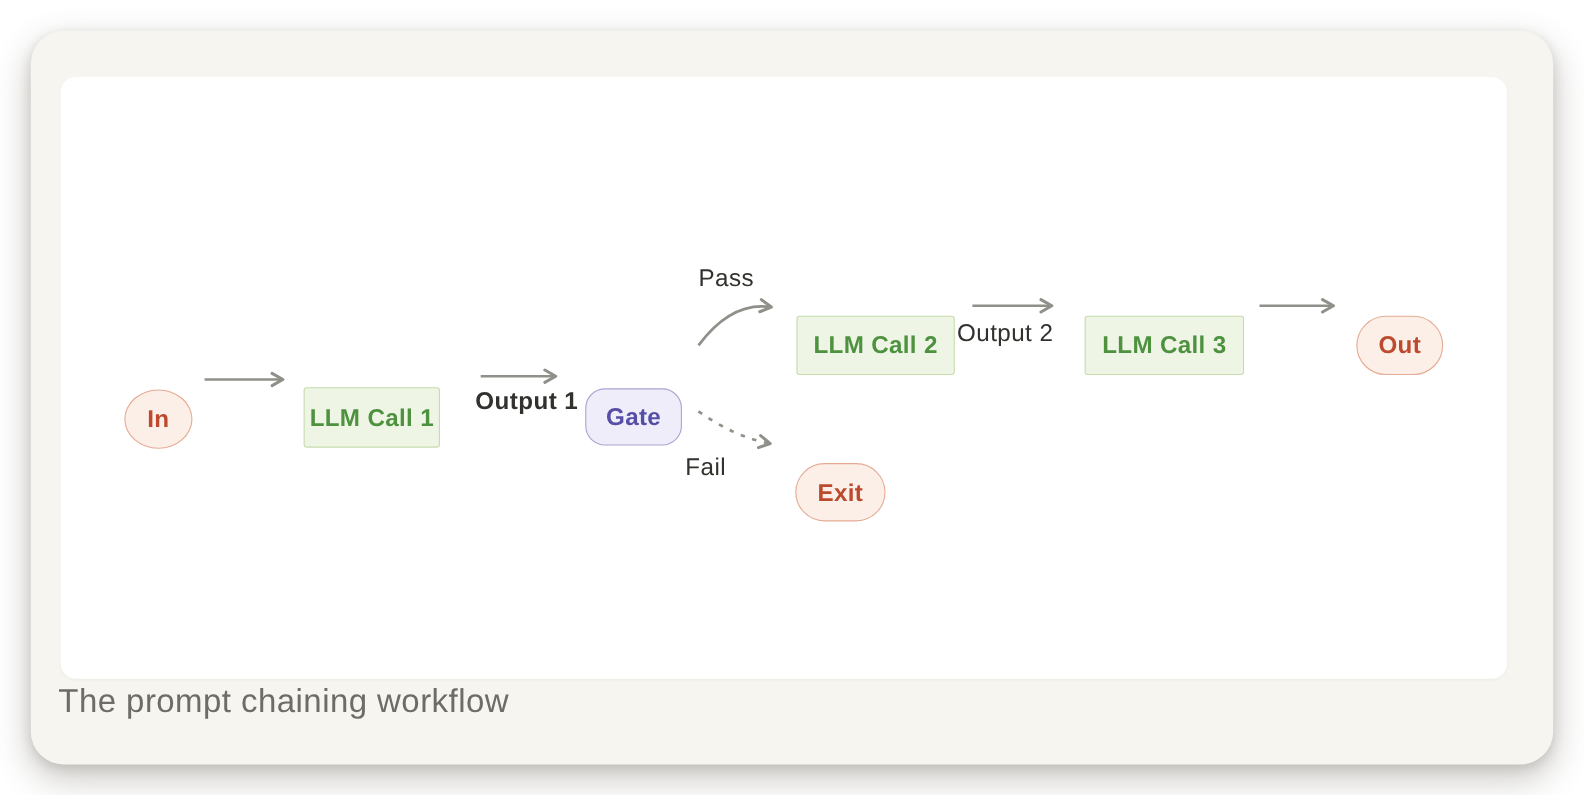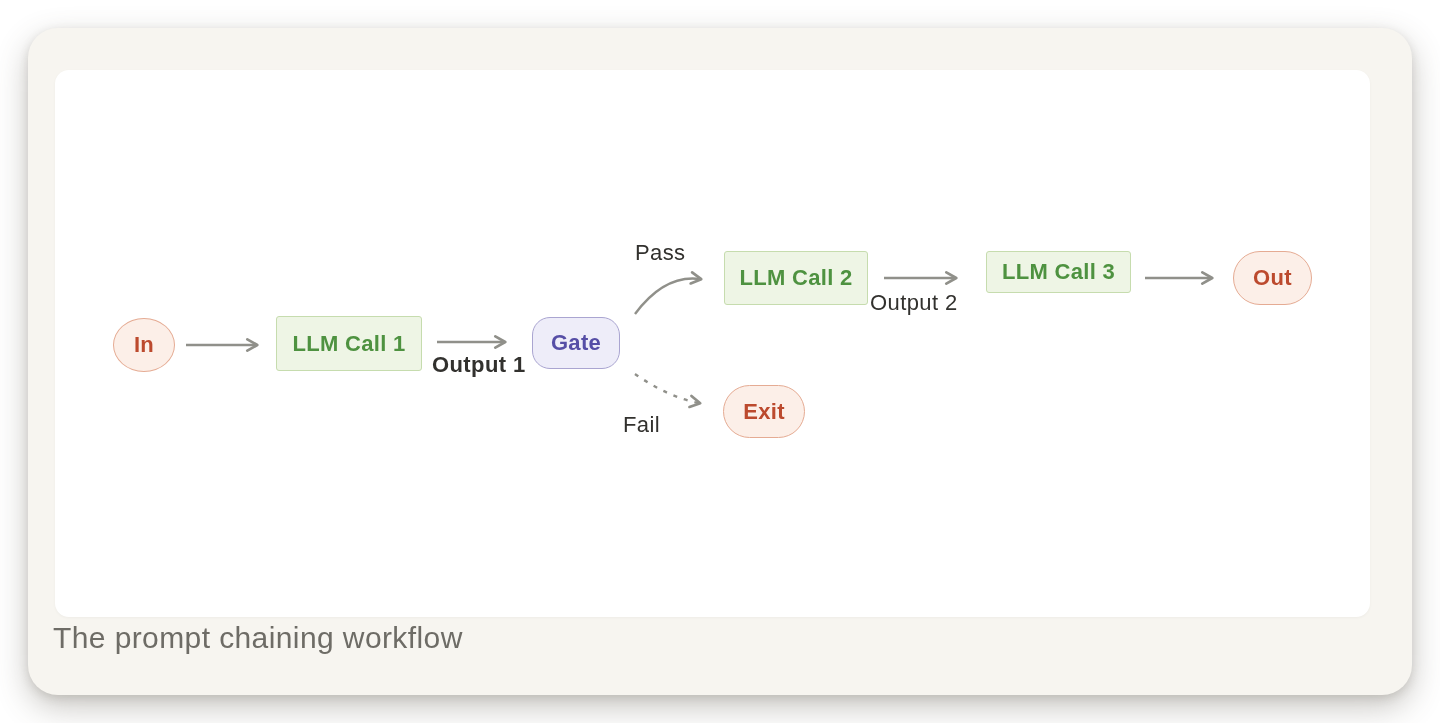--- a/index.html
+++ b/index.html
@@ -33,33 +33,33 @@
     position:absolute;left:27px;top:42px;width:1315px;height:547px;
     background:var(--canvas_bg);border-radius:14px;
     box-shadow:0 1px 3px rgba(0,0,0,0.04);
   }
   .edges-svg{position:absolute;left:0;top:0;width:1315px;height:547px;}
   .edge{stroke:var(--arrow);stroke-width:2.4;fill:none;}
   .edge.dashed{stroke-dasharray:4 7;}
 
   .node{
     position:absolute;display:flex;align-items:center;justify-content:center;
-    font-weight:700;font-size:22px;letter-spacing:0.3px;
+    font-weight:700;font-size:22px;letter-spacing:0.3px;margin-top:36px;
   }
   .node.pink{background:var(--pink_bg);border:1.6px solid var(--pink_border);color:var(--pink_text);}
   .node.green{background:var(--green_bg);border:1.6px solid var(--green_border);color:var(--green_text);border-radius:3px;}
   .node.purple{background:var(--purple_bg);border:1.6px solid var(--purple_border);color:var(--purple_text);border-radius:3px;}
   .node.ellipse{border-radius:50%;justify-content:center;}
   .node.pill{border-radius:27px;}
 
   #node-in{left:58px;top:248px;width:62px;height:54px;}
-  #node-llm1{left:221px;top:246px;width:146px;height:55px;}
+  #node-llm1{left:221px;top:246px;width:124px;height:55px;}
   #node-gate{left:477px;top:247px;width:88px;height:52px;border-radius:18px;}
   #node-llm2{left:669px;top:181px;width:144px;height:54px;}
-  #node-llm3{left:931px;top:181px;width:145px;height:42px;}
+  #node-llm3{left:931px;top:181px;width:145px;height:54px;}
   #node-out{left:1178px;top:181px;width:79px;height:54px;}
   #node-exit{left:668px;top:315px;width:82px;height:53px;}
 
   .edge-label{
     position:absolute;font-size:22px;color:var(--edge_label);
     font-weight:400;letter-spacing:0.4px;white-space:nowrap;
   }
   #label-output1{left:377px;top:282px;font-weight:bold;}
   #label-output2{left:815px;top:220px;}
   #label-pass{left:580px;top:170px;}

